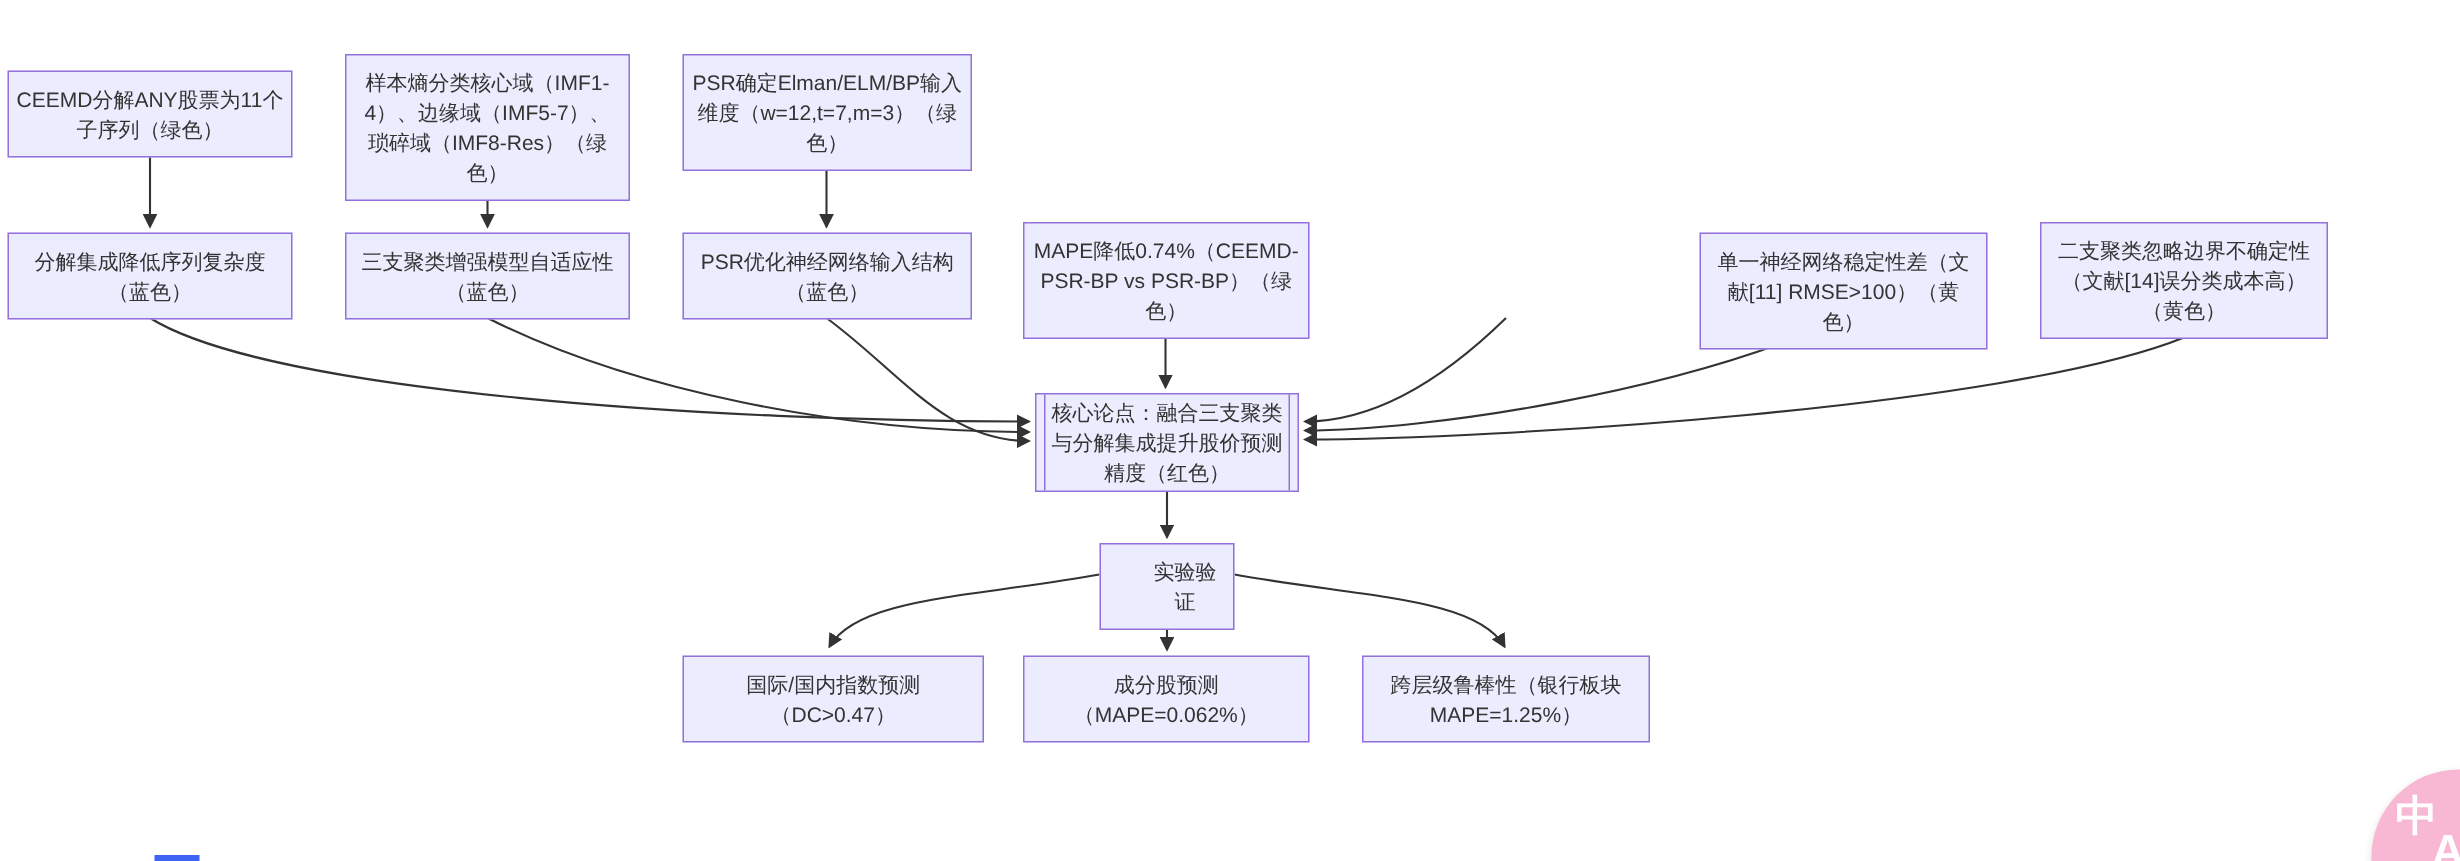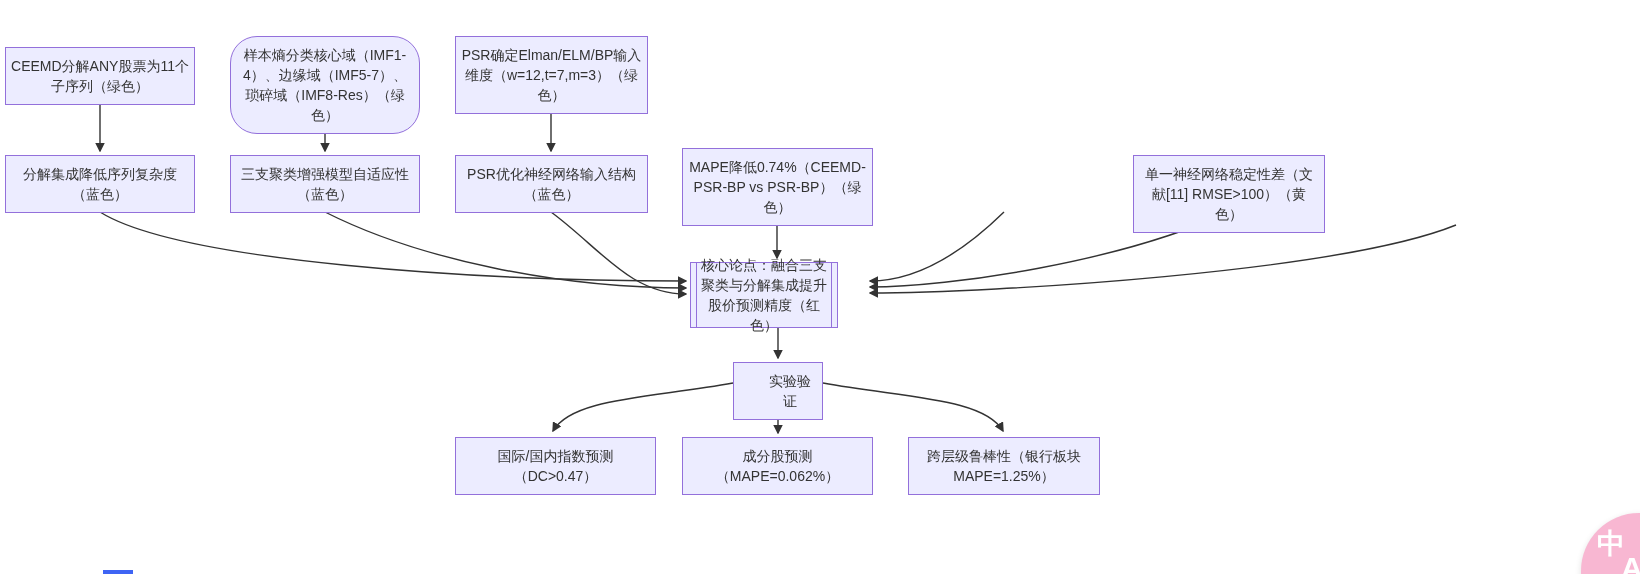--- a/index.html
+++ b/index.html
@@ -35,33 +35,33 @@
     line-height: 20px;
     text-align: center;
     display: flex;
     align-items: center;
     justify-content: center;
     padding: 8px 5px;
   }
   .node span { display: inline-block; }
   
   #node-a { left: 5px;    top: 47px;  width: 190px; min-height: 57px; }
-  #node-b { left: 230px;  top: 36px;  width: 190px; min-height: 78px; border-radius: 27px; }
+  #node-b { left: 230px;  top: 36px;  width: 190px; min-height: 78px; }
   #node-c { left: 455px;  top: 36px;  width: 193px; min-height: 78px; }
   
   #node-d { left: 5px;    top: 155px; width: 190px; min-height: 57px; }
   #node-e { left: 230px;  top: 155px; width: 190px; min-height: 57px; }
   #node-f { left: 455px;  top: 155px; width: 193px; min-height: 57px; }
   #node-g { left: 682px;  top: 148px; width: 191px; min-height: 77px; }
   #node-h { left: 908px;  top: 155px; width: 192px; min-height: 57px; }
   #node-i { left: 1133px; top: 155px; width: 192px; min-height: 57px; }
   #node-j { left: 1360px; top: 148px; width: 192px; min-height: 77px; }
   
   #node-k {
-    left: 690px; top: 262px; width: 148px; height: 66px;
+    left: 690px; top: 262px; width: 176px; height: 66px;
     padding: 3px 10px;
   }
   #node-k::before, #node-k::after {
     content: "";
     position: absolute;
     top: 0; bottom: 0;
     width: 0;
     border-left: 1px solid #9370DB;
   }
   #node-k::before { left: 5px; }
@@ -157,20 +157,23 @@
   </div>
   <div class="node" id="node-e">
     <span>三支聚类增强模型自适应性（蓝色）</span>
   </div>
   <div class="node" id="node-g">
     <span>MAPE降低0.74%（CEEMD-PSR-BP vs PSR-BP）（绿色）</span>
   </div>
   <div class="node" id="node-i">
     <span>单一神经网络稳定性差（文献[11] RMSE&gt;100）（黄色）</span>
   </div>
+  <div class="node" id="node-j">
+    <span>二支聚类忽略边界不确定性（文献[14]误分类成本高）（黄色）</span>
+  </div>
 
   <div class="node" id="node-k">
     <span>核心论点：融合三支聚类与分解集成提升股价预测精度（红色）</span>
   </div>
 
   <div class="node" id="node-l">
     <span>实验验证</span>
   </div>
 
   <div class="node" id="node-m">

